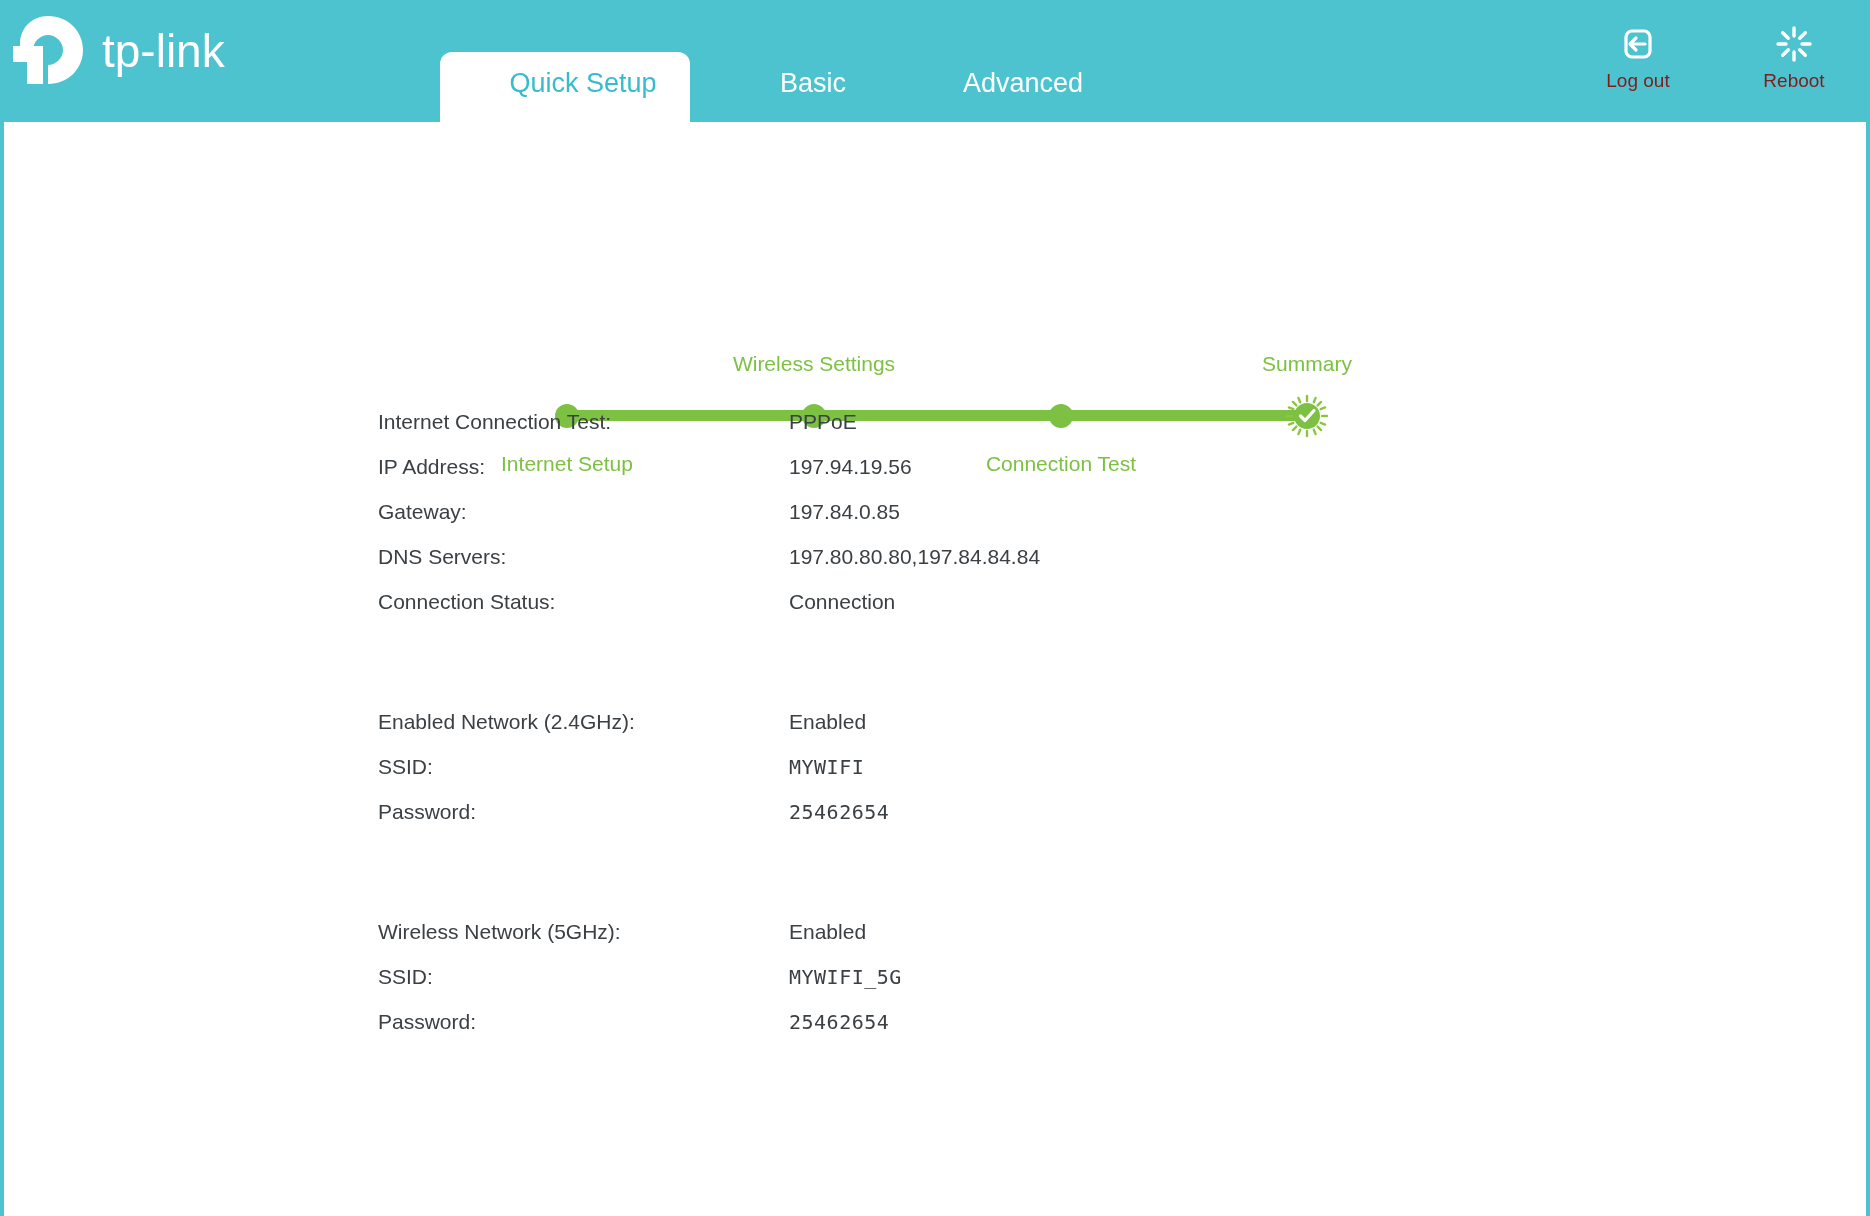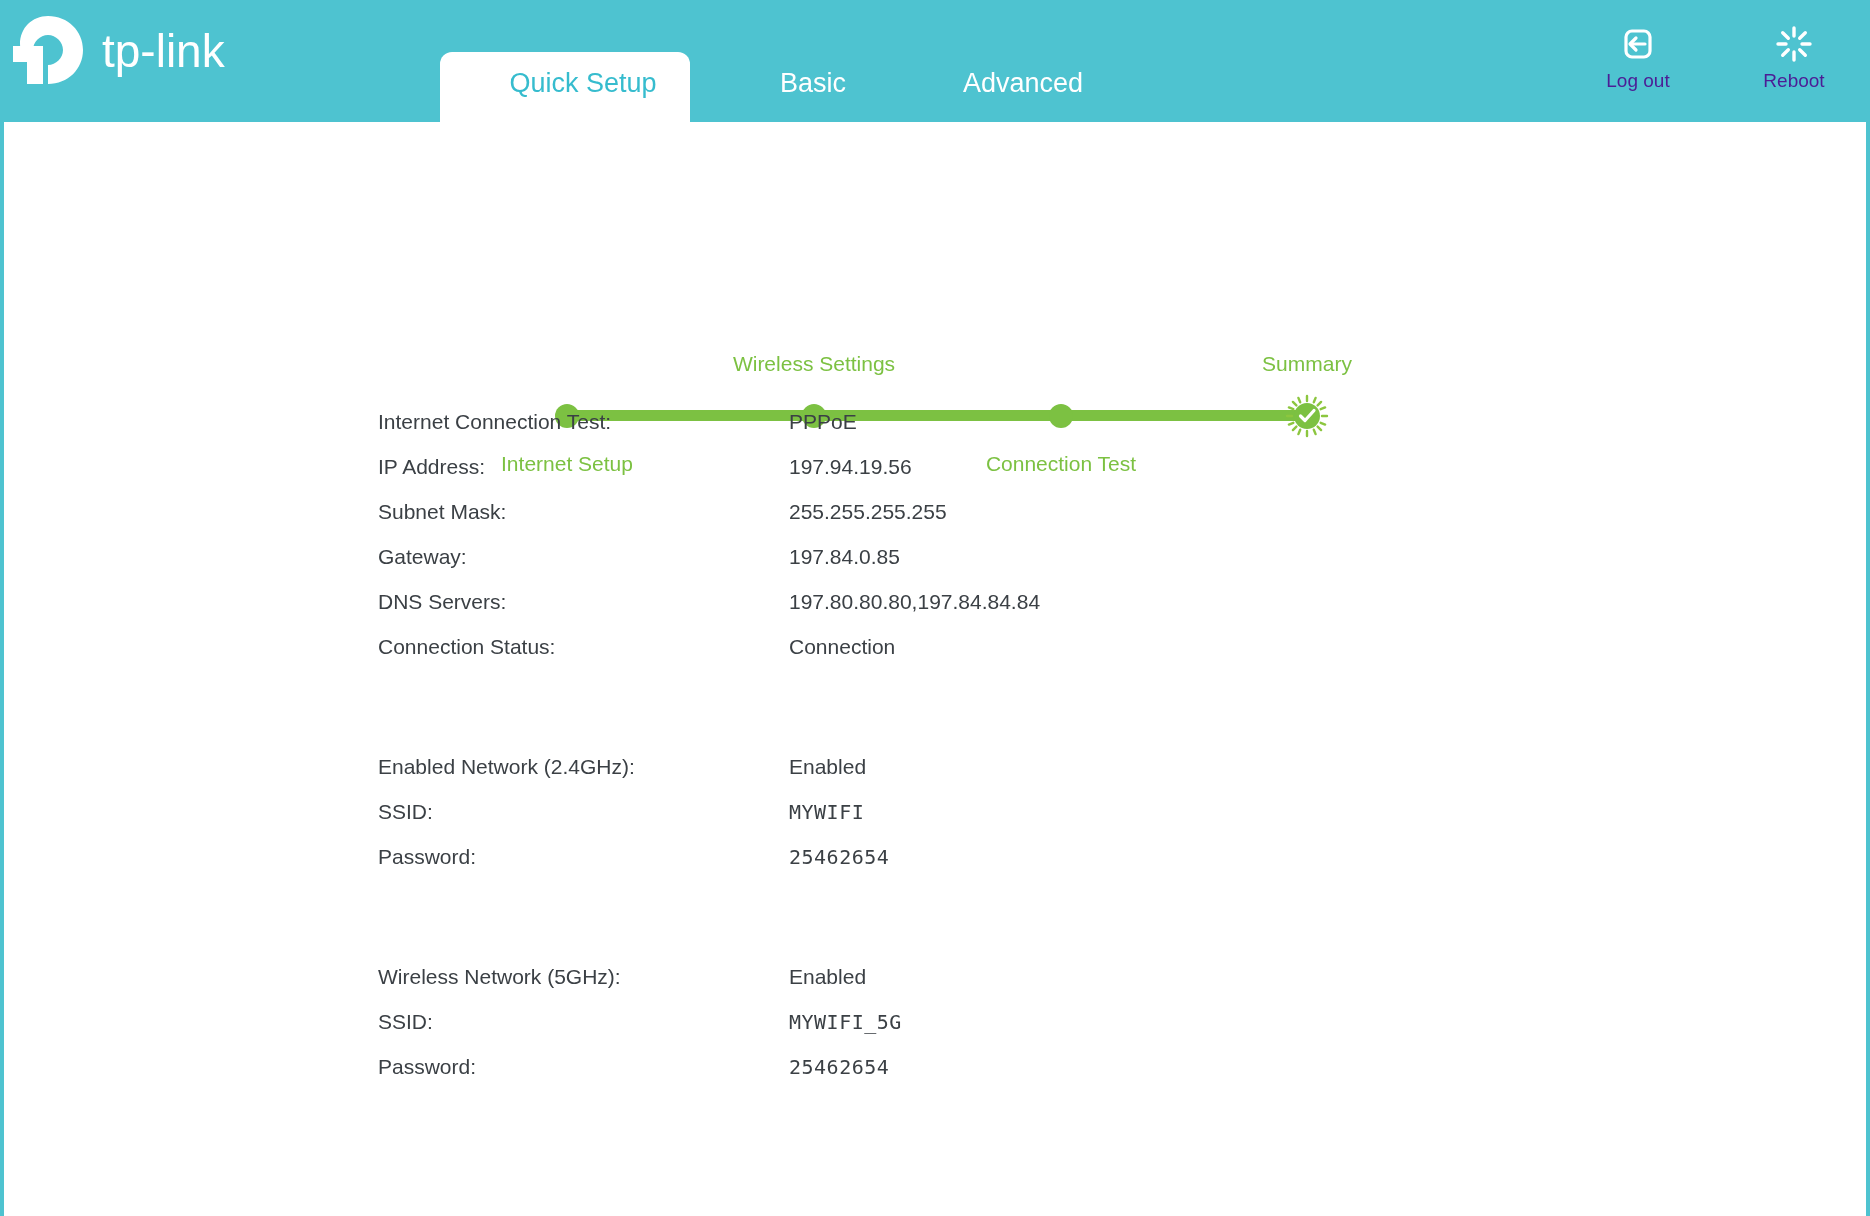--- a/index.html
+++ b/index.html
@@ -65,21 +65,21 @@
   .hdr-actions {
     position: absolute;
     right: 30px;
     top: 24px;
     display: flex;
     gap: 64px;
   }
   .hdr-action {
     width: 92px;
     text-align: center;
-    color: #4c1d95;
+    color: #7f1d1d;
     font-size: 19px;
     cursor: pointer;
   }
   .hdr-action .ico {
     display: block;
     height: 42px;
     margin-bottom: 4px;
   }
   .hdr-action .ico svg { display: block; margin: 0 auto; }
 
@@ -269,24 +269,20 @@
     <div class="group">
       <div class="row">
         <span class="lbl">Internet Connection Test:</span>
         <span class="val">PPPoE</span>
       </div>
       <div class="row">
         <span class="lbl">IP Address:</span>
         <span class="val">197.94.19.56</span>
       </div>
       <div class="row">
-        <span class="lbl">Subnet Mask:</span>
-        <span class="val">255.255.255.255</span>
-      </div>
-      <div class="row">
         <span class="lbl">Gateway:</span>
         <span class="val">197.84.0.85</span>
       </div>
       <div class="row">
         <span class="lbl">DNS Servers:</span>
         <span class="val">197.80.80.80,197.84.84.84</span>
       </div>
       <div class="row">
         <span class="lbl">Connection Status:</span>
         <span class="val">Connection</span>

